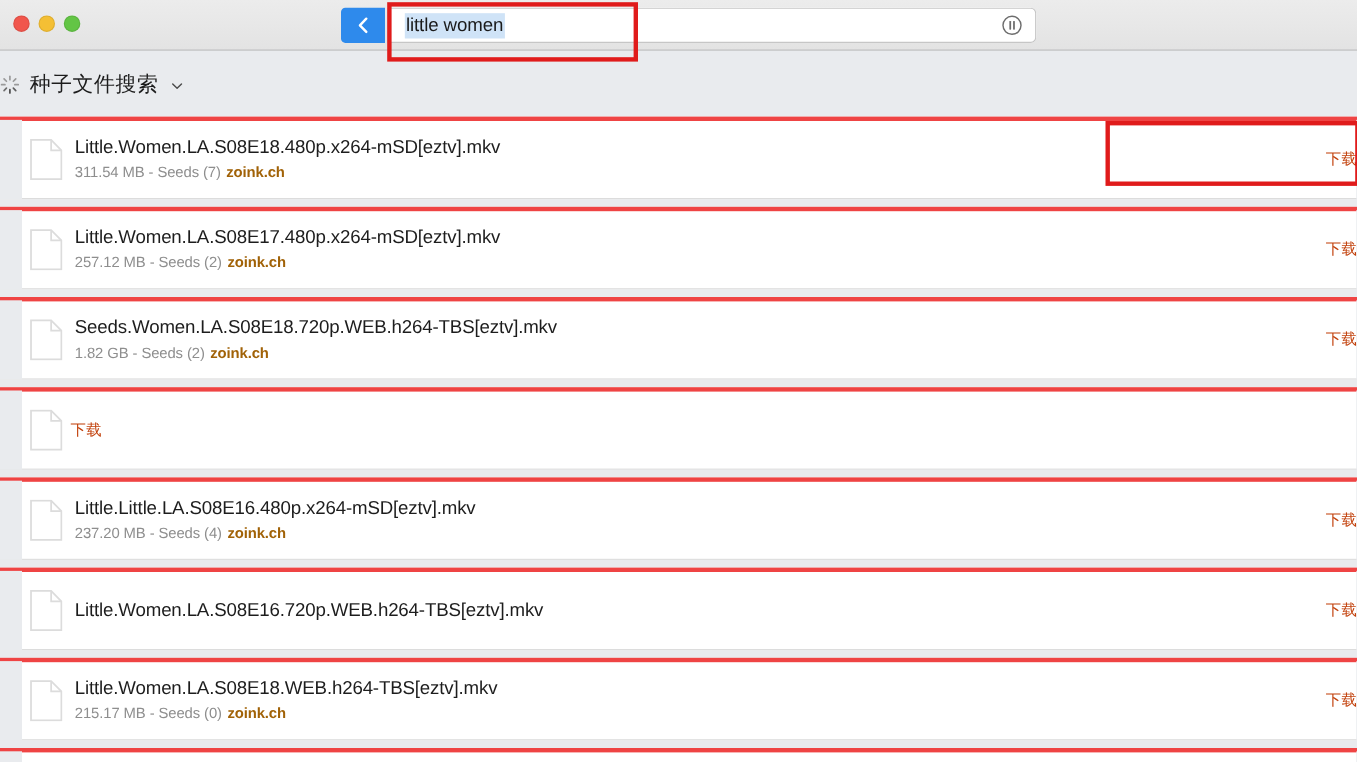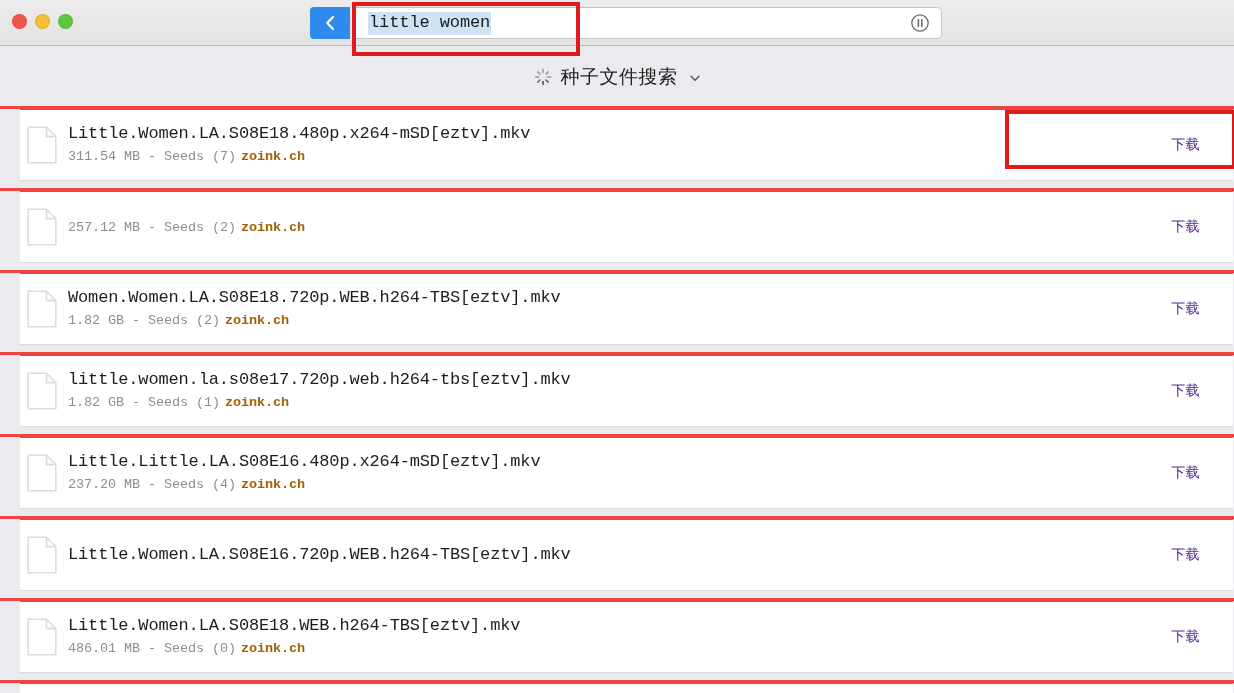--- a/index.html
+++ b/index.html
@@ -2,21 +2,21 @@
 <html><head>
 <meta charset="utf-8">
 <style>
   * { box-sizing: border-box; margin: 0; padding: 0; }
   html, body {
     width: 1234px; height: 693px;
     overflow: hidden;
     font-family: "Liberation Sans", sans-serif;
     background: #e9ebee;
   }
-  #app { position: relative; width: 1234px; height: 693px; background: #e9ebee; font-family: Liberation Mono, monospace; }
+  #app { position: relative; width: 1234px; height: 693px; background: #e9ebee; }
 
   
   .titlebar {
     position: absolute; left: 0; top: 0; width: 1234px; height: 46px;
     background: linear-gradient(#ececec, #e3e3e3);
     border-bottom: 1px solid #b9b9b9;
   }
   .traffic { position: absolute; left: 12px; top: 14px; display: flex; gap: 8px; }
   .light { width: 15px; height: 15px; border-radius: 50%; display: block; }
   .light.red    { background: #f1564c; box-shadow: inset 0 0 0 1px rgba(0,0,0,.09); }
@@ -43,21 +43,21 @@
     line-height: 20px; white-space: nowrap;
   }
   .pausebtn {
     position: absolute; right: 12px; top: 6px; width: 20px; height: 20px;
     cursor: pointer;
   }
 
   
   .sectionhdr {
     position: absolute; left: 0; top: 46px; width: 1234px; height: 62px;
-    display: flex; align-items: center; justify-content: center; gap: 9px;
+    display: flex; align-items: center; justify-content: flex-start; gap: 9px;
   }
   .spinner { width: 18px; height: 18px; display: block; }
   .sectionlabel {
     font-size: 19px; color: #1c1c1c; letter-spacing: 0.5px;
     white-space: nowrap;
   }
   .chev-down { width: 12px; height: 12px; display: block; margin-left: 2px; }
 
   
   .list { position: absolute; left: 0; top: 106px; width: 1234px; }
@@ -88,22 +88,22 @@
     font-size: 17px; color: #1d1d1d; letter-spacing: -0.15px;
     line-height: 22px; white-space: nowrap; overflow: hidden; text-overflow: ellipsis;
   }
   .fmeta {
     font-size: 13.5px; line-height: 20px; margin-top: 2px;
     color: #8e8e8e; letter-spacing: -0.1px; white-space: nowrap;
   }
   .fmeta .host { color: #a16207; font-weight: bold; margin-left: 5px; }
   .dlbtn {
     position: relative; z-index: 2;
-    flex: 0 0 auto; margin-right: 34px;
-    font-size: 14px; color: #4c1d95; letter-spacing: 0.4px;
+    flex: 0 0 auto; 
+    font-size: 14px; color: #c2410c; letter-spacing: 0.4px;
     cursor: pointer; white-space: nowrap;
   }
 
   
   .annot {
     position: absolute; border: 4px solid #e01b1b; pointer-events: none; z-index: 50;
   }
   #annot-search { left: 352px; top: 2px; width: 228px; height: 54px; }
   #annot-dl     { left: 1005px; top: 110px; width: 231px; height: 59px; }
 </style>
@@ -177,48 +177,45 @@
         <div class="dlbtn">下载</div>
       </div>
       <div class="row">
         <span class="fileicon">
           <svg width="30" height="38" viewBox="0 0 30 38">
             <path d="M1.2 1.2 H19.5 L28.8 10.6 V36.8 H1.2 Z" fill="#ffffff" stroke="#dcdcdc" stroke-width="1.6"></path>
             <path d="M19.5 1.2 V10.6 H28.8" fill="none" stroke="#dcdcdc" stroke-width="1.6"></path>
           </svg>
         </span>
         <div class="rowtext">
+          <div class="fname">Little.Women.LA.S08E17.480p.x264-mSD[eztv].mkv</div>
           <div class="fmeta"><span>257.12 MB - Seeds (2)</span><span class="host">zoink.ch</span></div>
         </div>
         <div class="dlbtn">下载</div>
       </div>
       <div class="row">
         <span class="fileicon">
           <svg width="30" height="38" viewBox="0 0 30 38">
             <path d="M1.2 1.2 H19.5 L28.8 10.6 V36.8 H1.2 Z" fill="#ffffff" stroke="#dcdcdc" stroke-width="1.6"></path>
             <path d="M19.5 1.2 V10.6 H28.8" fill="none" stroke="#dcdcdc" stroke-width="1.6"></path>
           </svg>
         </span>
         <div class="rowtext">
-          <div class="fname">Women.Women.LA.S08E18.720p.WEB.h264-TBS[eztv].mkv</div>
+          <div class="fname">Seeds.Women.LA.S08E18.720p.WEB.h264-TBS[eztv].mkv</div>
           <div class="fmeta"><span>1.82 GB - Seeds (2)</span><span class="host">zoink.ch</span></div>
         </div>
         <div class="dlbtn">下载</div>
       </div>
       <div class="row">
         <span class="fileicon">
           <svg width="30" height="38" viewBox="0 0 30 38">
             <path d="M1.2 1.2 H19.5 L28.8 10.6 V36.8 H1.2 Z" fill="#ffffff" stroke="#dcdcdc" stroke-width="1.6"></path>
             <path d="M19.5 1.2 V10.6 H28.8" fill="none" stroke="#dcdcdc" stroke-width="1.6"></path>
           </svg>
         </span>
-        <div class="rowtext">
-          <div class="fname">little.women.la.s08e17.720p.web.h264-tbs[eztv].mkv</div>
-          <div class="fmeta"><span>1.82 GB - Seeds (1)</span><span class="host">zoink.ch</span></div>
-        </div>
         <div class="dlbtn">下载</div>
       </div>
       <div class="row">
         <span class="fileicon">
           <svg width="30" height="38" viewBox="0 0 30 38">
             <path d="M1.2 1.2 H19.5 L28.8 10.6 V36.8 H1.2 Z" fill="#ffffff" stroke="#dcdcdc" stroke-width="1.6"></path>
             <path d="M19.5 1.2 V10.6 H28.8" fill="none" stroke="#dcdcdc" stroke-width="1.6"></path>
           </svg>
         </span>
         <div class="rowtext">
@@ -241,21 +238,21 @@
       </div>
       <div class="row">
         <span class="fileicon">
           <svg width="30" height="38" viewBox="0 0 30 38">
             <path d="M1.2 1.2 H19.5 L28.8 10.6 V36.8 H1.2 Z" fill="#ffffff" stroke="#dcdcdc" stroke-width="1.6"></path>
             <path d="M19.5 1.2 V10.6 H28.8" fill="none" stroke="#dcdcdc" stroke-width="1.6"></path>
           </svg>
         </span>
         <div class="rowtext">
           <div class="fname">Little.Women.LA.S08E18.WEB.h264-TBS[eztv].mkv</div>
-          <div class="fmeta"><span>486.01 MB - Seeds (0)</span><span class="host">zoink.ch</span></div>
+          <div class="fmeta"><span>215.17 MB - Seeds (0)</span><span class="host">zoink.ch</span></div>
         </div>
         <div class="dlbtn">下载</div>
       </div>
       <div class="row"></div>
     </div>
 
   <div class="annot" id="annot-search"></div>
   <div class="annot" id="annot-dl"></div>
 
 </div>

